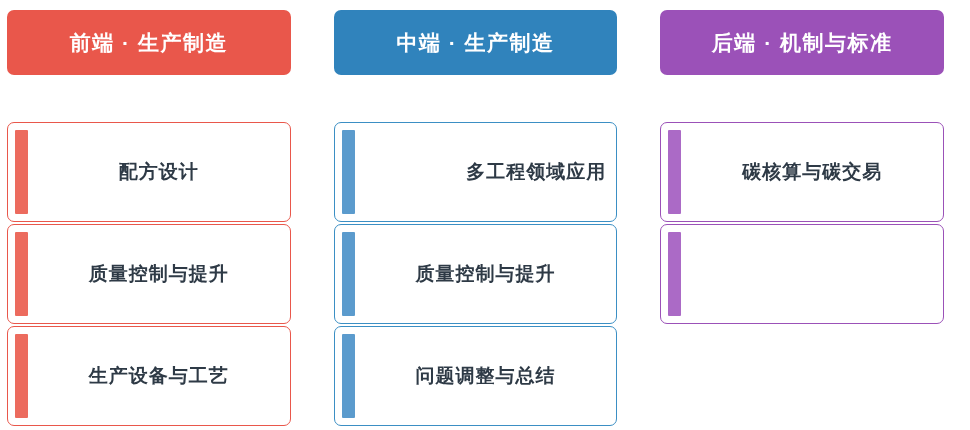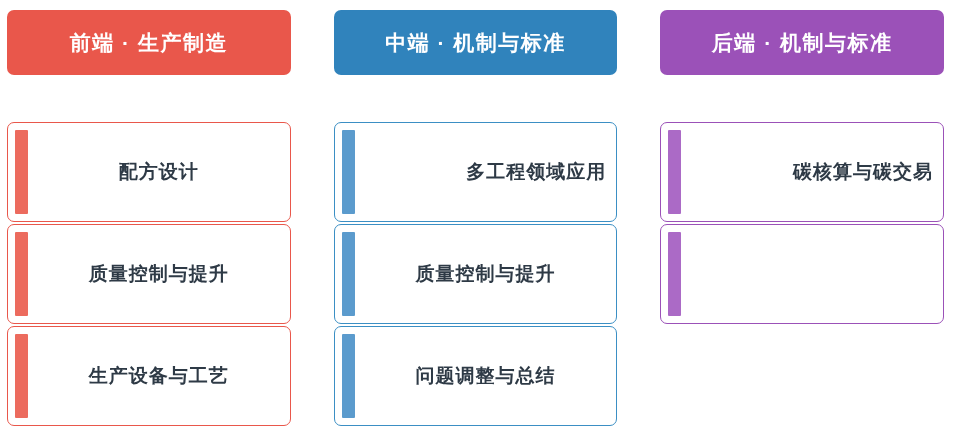--- a/index.html
+++ b/index.html
@@ -110,21 +110,21 @@
         </div>
         <div class="card" style="border-color: rgb(233, 87, 75);">
           <span class="accent-bar" style="background: rgb(236, 107, 94);"></span>
           <span class="card-label">生产设备与工艺</span>
         </div>
         <div class="spacer"></div>
       </div>
     </div>
     <div class="column">
       <div class="col-header" style="background: rgb(48, 131, 188);">
-        <span>中端 · 机制与标准</span>
+        <span>中端 · 生产制造</span>
       </div>
       <div class="cards">
         <div class="card" style="border-color: rgb(59, 143, 196); justify-content: flex-end;">
           <span class="accent-bar" style="background: rgb(91, 155, 205);"></span>
           <span class="card-label">多工程领域应用</span>
         </div>
         <div class="card" style="border-color: rgb(59, 143, 196);">
           <span class="accent-bar" style="background: rgb(91, 155, 205);"></span>
           <span class="card-label">质量控制与提升</span>
         </div>
@@ -133,21 +133,21 @@
           <span class="card-label">问题调整与总结</span>
         </div>
         <div class="spacer"></div>
       </div>
     </div>
     <div class="column">
       <div class="col-header" style="background: rgb(155, 81, 184);">
         <span>后端 · 机制与标准</span>
       </div>
       <div class="cards">
-        <div class="card" style="border-color: rgb(155, 81, 184); justify-content: flex-end;">
+        <div class="card" style="border-color: rgb(155, 81, 184);">
           <span class="accent-bar" style="background: rgb(171, 106, 198);"></span>
           <span class="card-label">碳核算与碳交易</span>
         </div>
         <div class="card" style="border-color: rgb(155, 81, 184);">
           <span class="accent-bar" style="background: rgb(171, 106, 198);"></span>
         </div>
         <div class="spacer"></div>
       </div>
     </div>
   </div>

